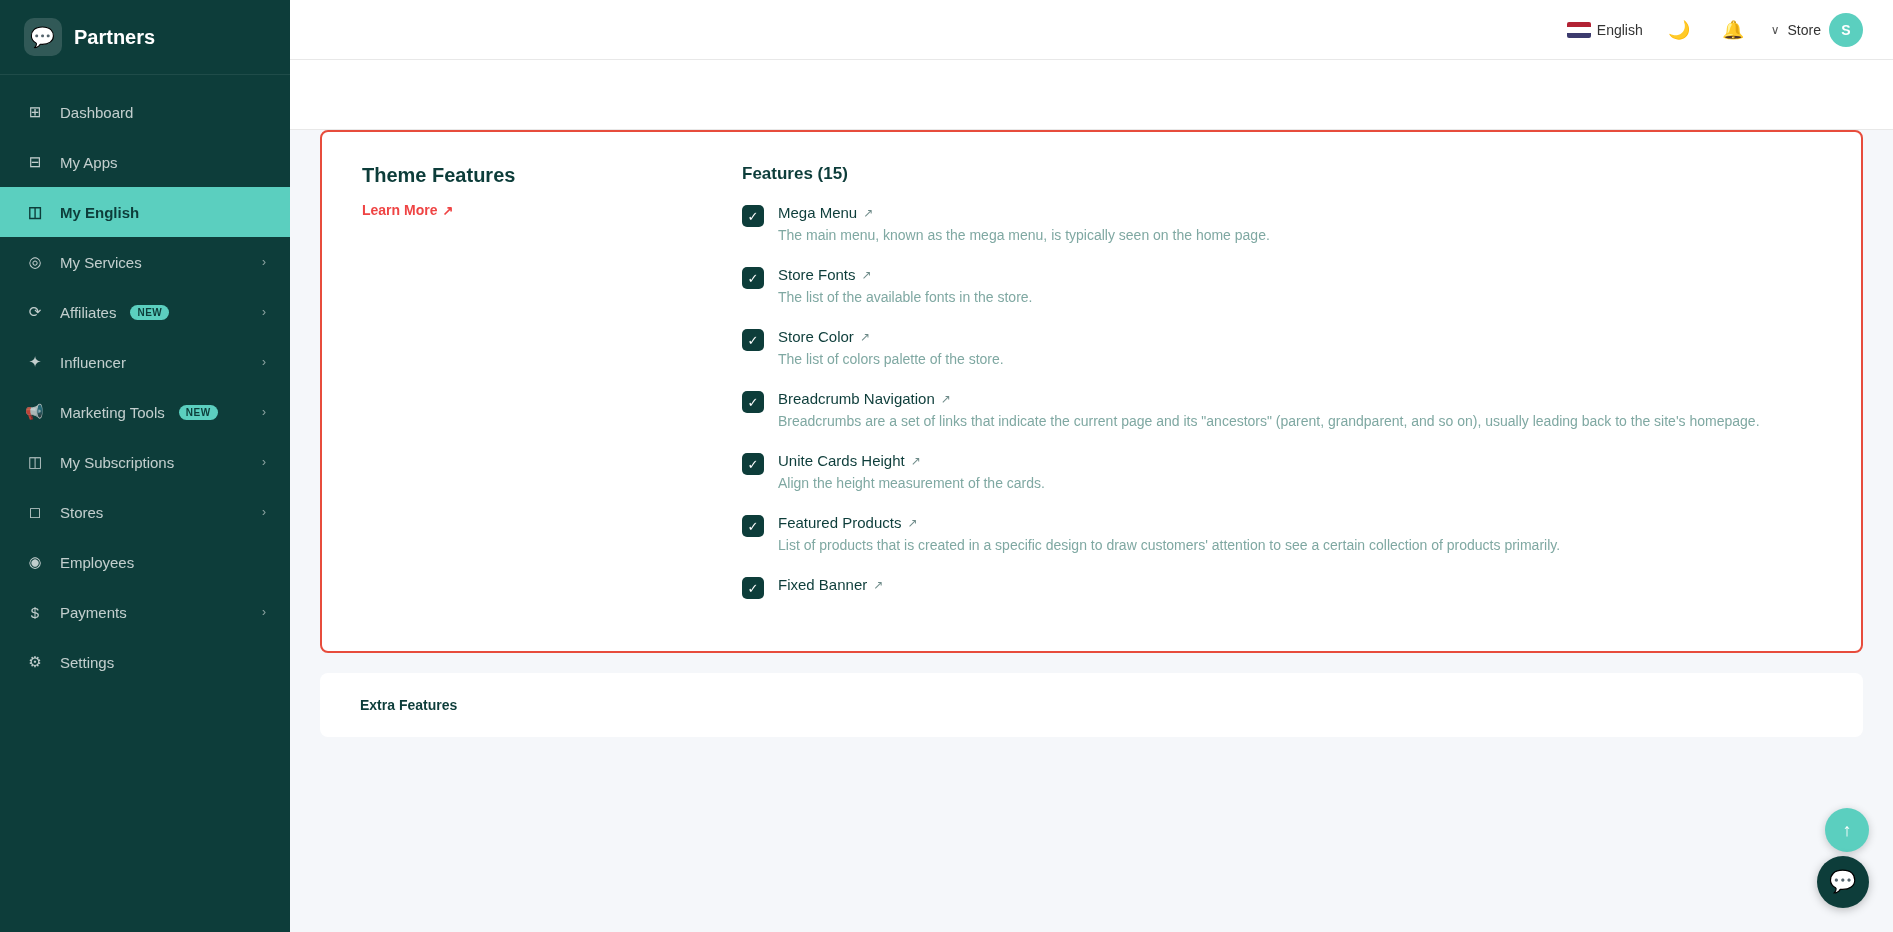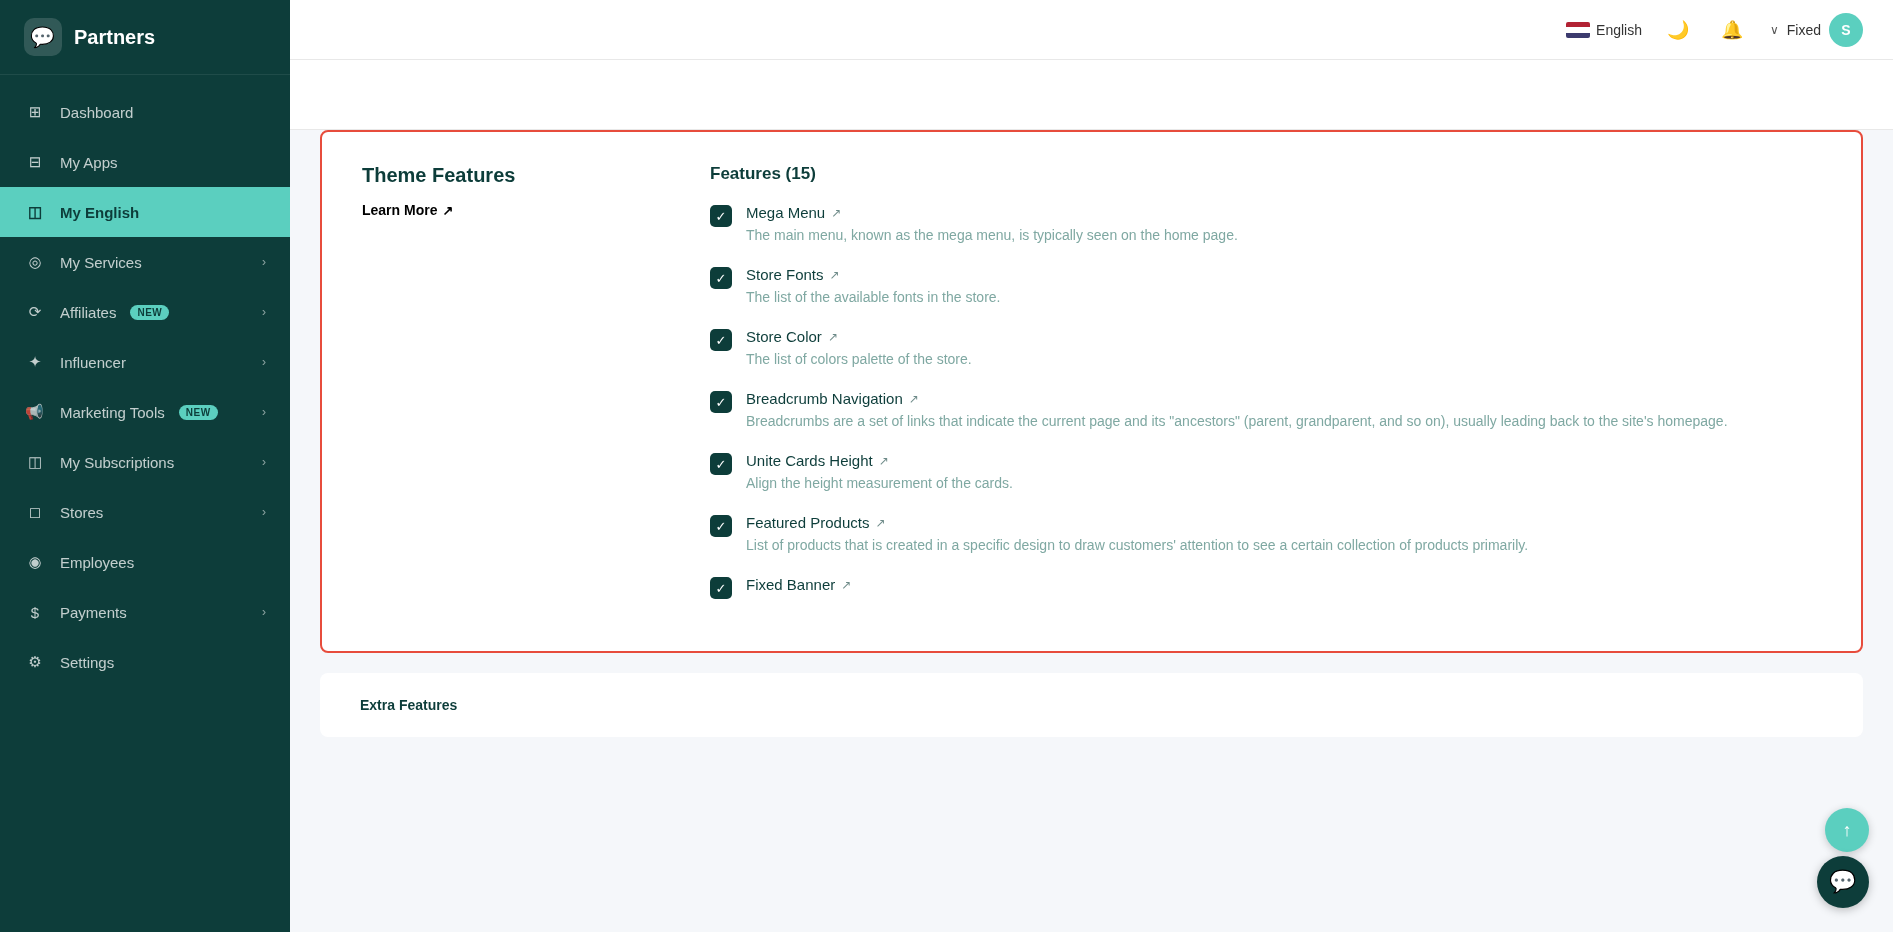--- a/index.html
+++ b/index.html
@@ -170,42 +170,42 @@
     
     .card-outlined {
       margin: 0 30px 20px 30px;
       border: 2px solid #e74c3c;
       border-radius: 8px;
       background: #fff;
       padding: 32px 40px;
     }
     .card-two-col {
       display: flex;
-      gap: 28px;
+      gap: 60px;
     }
     .card-left {
       width: 320px;
       flex-shrink: 0;
     }
     .card-left h2 {
       font-size: 20px;
       font-weight: 600;
       color: #0d3d3a;
       margin-bottom: 14px;
     }
     .card-left p {
       font-size: 14px;
       color: #7fa8a2;
       line-height: 1.6;
       margin-bottom: 20px;
     }
     .learn-more {
       font-size: 14px;
       font-weight: 600;
-      color: #000000;
+      color: #ef4444;
       text-decoration: none;
       display: inline-flex;
       align-items: center;
       gap: 5px;
     }
 
     .card-right {
       flex: 1;
     }
     .features-header {
@@ -374,21 +374,21 @@
 
   <div class="topbar">
     <div class="topbar-lang">
       <div class="flag-icon"></div>
       <span>English</span>
     </div>
     <div class="topbar-icon">🌙</div>
     <div class="topbar-icon">🔔</div>
     <div class="topbar-user">
       <span style="font-size:12px; color:#555;">∨</span>
-      <span>Fixed</span>
+      <span>Store</span>
       <div class="avatar">S</div>
     </div>
   </div>
 
   <div class="content">
 
     <div class="scroll-top-stub"></div>
 
     <div class="card-outlined">
       <div class="card-two-col">

